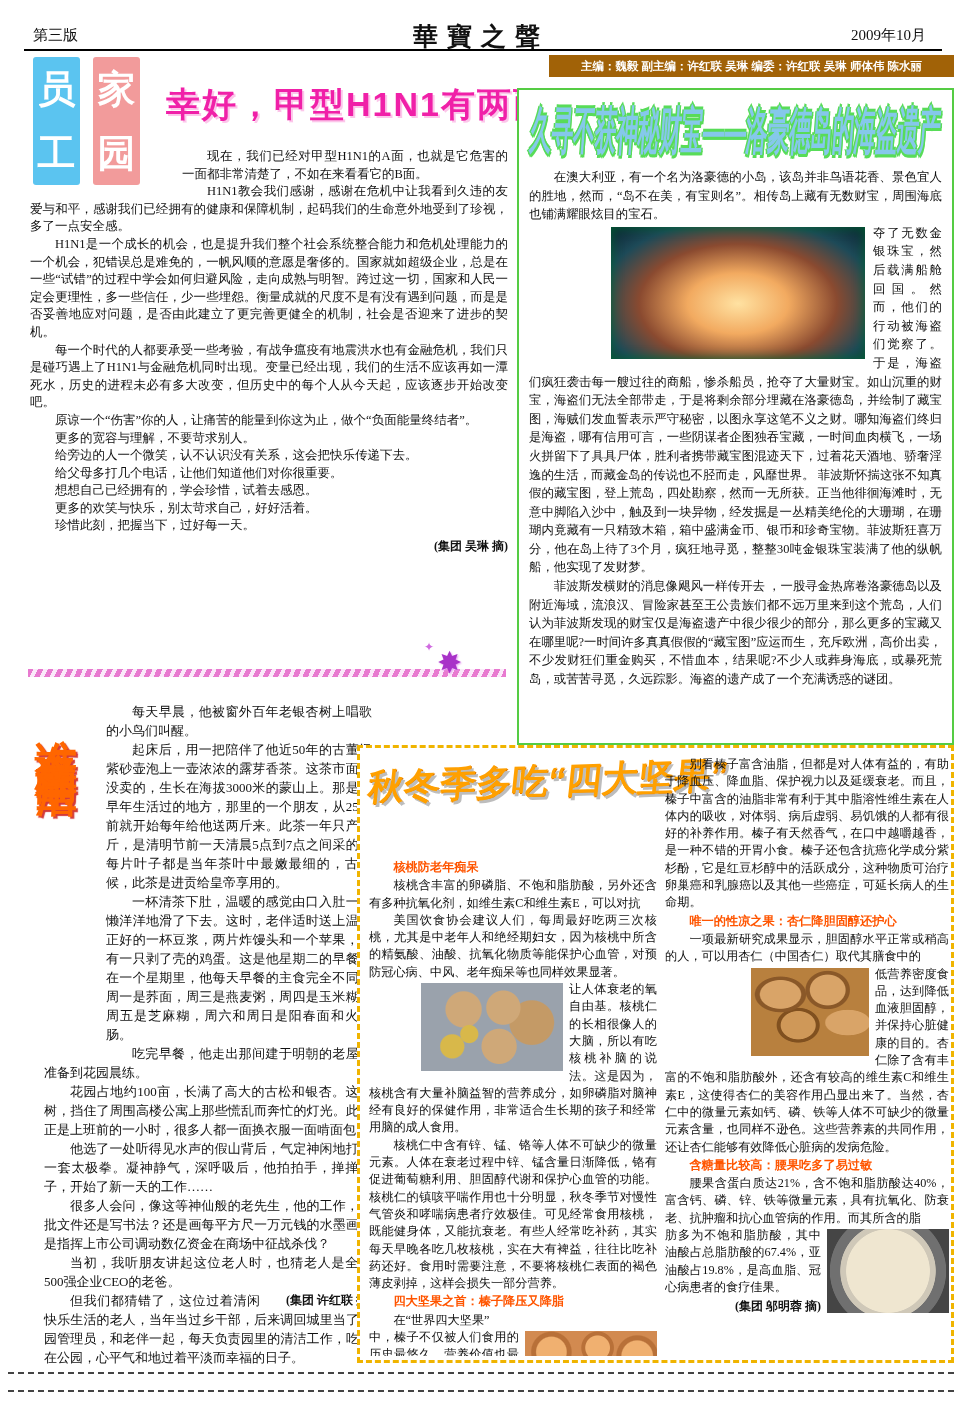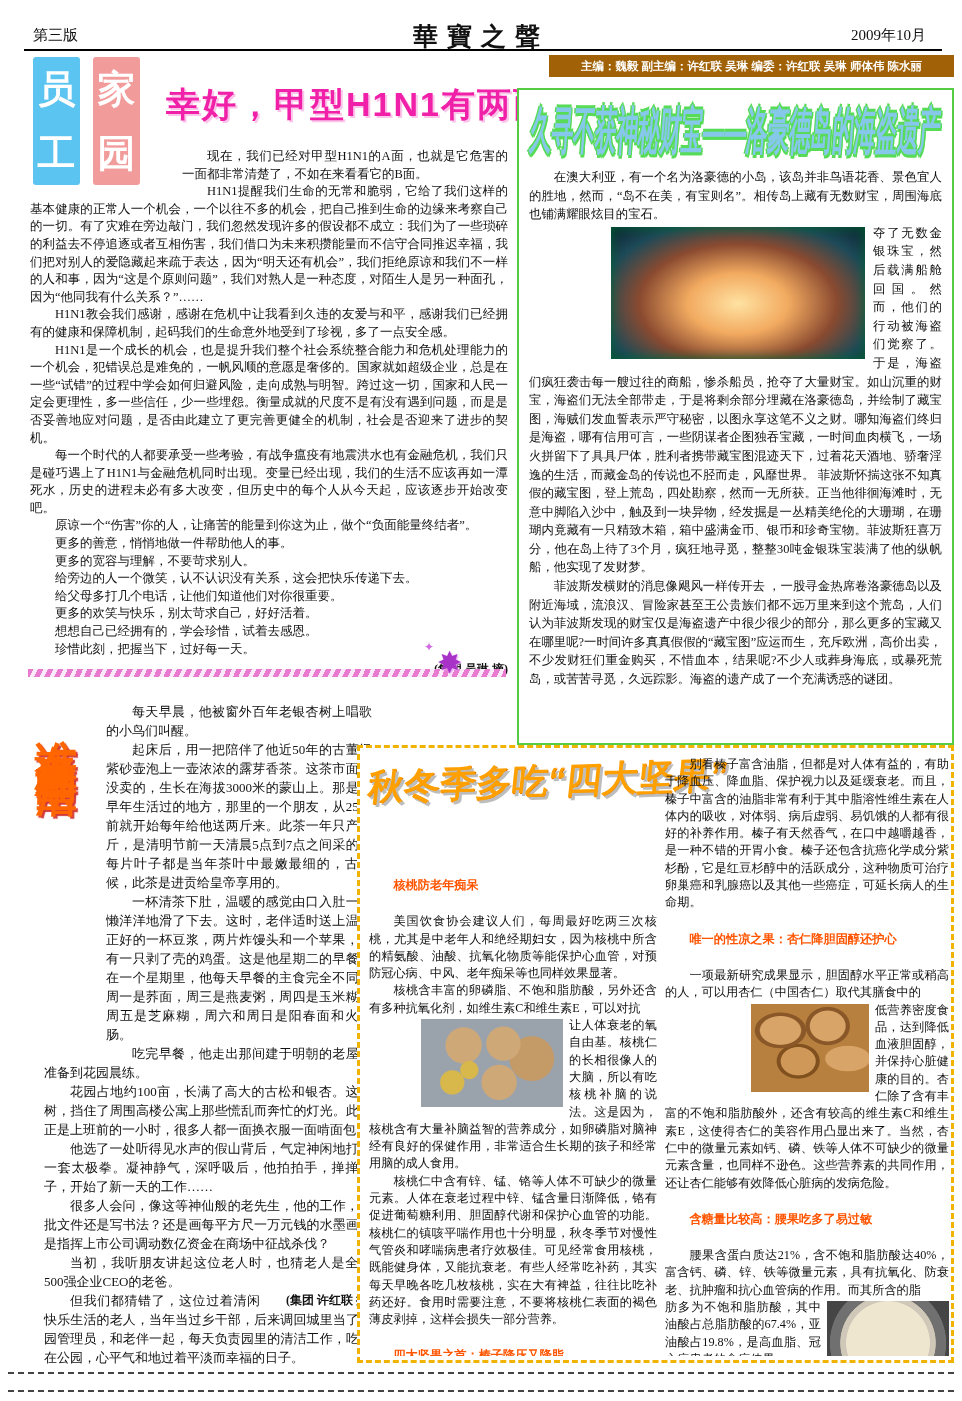--- a/index.html
+++ b/index.html
@@ -60,21 +60,21 @@
   
   .nuts-box{position:absolute;left:357px;top:745px;width:597px;height:618px;
         border:3px dashed #f0b400;box-sizing:border-box;background:#fff;overflow:hidden;}
   .nuts-title{position:absolute;left:8px;top:8px;width:478px;font-size:36px;font-weight:bold;
         color:#ffa000;line-height:45px;transform:rotate(-2deg) skewX(-8deg);
         text-shadow:3px 3px 0 #bdbdbd,1px 1px 0 #e07800;font-family:"Liberation Sans",sans-serif;
         white-space:nowrap;}
   .nuts-col{position:absolute;font-size:12.2px;line-height:17.3px;text-align:justify;}
   .nuts-col-left{left:9px;top:110px;width:288px;height:498px;overflow:hidden;}
   .nuts-col-right{left:305px;top:8px;width:284px;height:600px;overflow:hidden;}
-  .nuts-sub{margin:19px 0;text-indent:2em;font-weight:bold;color:#ff5500;}
+  .nuts-sub{margin:1px 0;text-indent:2em;font-weight:bold;color:#ff5500;}
   .nuts-sig{margin-top:2px;padding-left:70px;font-weight:bold;font-size:12px;}
   .walnut-image{float:left;width:142px;height:88px;margin:2px 6px 2px 52px;
         background:radial-gradient(circle at 22% 72%,#d8b84a 9%,transparent 10%),
                    radial-gradient(circle at 34% 58%,#d8b84a 8%,transparent 9%),
                    radial-gradient(circle at 30% 30%,#cfa878 15%,transparent 16%),
                    radial-gradient(circle at 58% 28%,#cfa878 16%,transparent 17%),
                    radial-gradient(circle at 78% 45%,#c49a66 18%,transparent 19%),
                    radial-gradient(circle at 55% 72%,#cfa878 17%,transparent 18%),#9aa2ac;}
   .hazelnut-image{float:right;width:132px;height:84px;margin:2px 0 2px 6px;
         background:radial-gradient(circle at 20% 25%,#f0b070 12%,#b87038 13% 16%,transparent 17%),
@@ -114,31 +114,29 @@
     <div class="logo-block logo-pink">
       <span>家</span>
       <span>园</span>
     </div>
   </div>
 
   <div class="h1n1-title">幸好，甲型H1N1有两面</div>
   <div class="h1n1-art">
     <div class="logo-spacer"></div>
     <p class="pp">现在，我们已经对甲型H1N1的A面，也就是它危害的一面都非常清楚了，不如在来看看它的B面。</p>
-    <p class="pp">H1N1提醒我们生命的无常和脆弱，它给了我们这样的基本健康的正常人一个机会，一个以往不多的机会，把自己推到生命的边缘来考察自己的一切。有了灾难在旁边敲门，我们忽然发现许多的假设都不成立：我们为了一些琐碎的利益去不停追逐或者互相伤害，我们借口为未来积攒能量而不信守合同推迟幸福，我们把对别人的爱隐藏起来疏于表达，因为“明天还有机会”，我们拒绝原谅和我们不一样的人和事，因为“这是个原则问题”，我们对熟人是一种态度，对陌生人是另一种面孔，因为“他同我有什么关系？”……</p>
     <p class="pp">H1N1教会我们感谢，感谢在危机中让我看到久违的友爱与和平，感谢我们已经拥有的健康和保障机制，起码我们的生命意外地受到了珍视，多了一点安全感。</p>
     <p class="pp">H1N1是一个成长的机会，也是提升我们整个社会系统整合能力和危机处理能力的一个机会，犯错误总是难免的，一帆风顺的意愿是奢侈的。国家就如超级企业，总是在一些“试错”的过程中学会如何归避风险，走向成熟与明智。跨过这一切，国家和人民一定会更理性，多一些信任，少一些埋怨。衡量成就的尺度不是有没有遇到问题，而是是否妥善地应对问题，是否由此建立了更完善更健全的机制，社会是否迎来了进步的契机。</p>
     <p class="pp">每一个时代的人都要承受一些考验，有战争瘟疫有地震洪水也有金融危机，我们只是碰巧遇上了H1N1与金融危机同时出现。变量已经出现，我们的生活不应该再如一潭死水，历史的进程未必有多大改变，但历史中的每个人从今天起，应该逐步开始改变吧。</p>
     <p class="pp">原谅一个“伤害”你的人，让痛苦的能量到你这为止，做个“负面能量终结者”。</p>
-    <p class="pp">更多的善意，悄悄地做一件帮助他人的事。</p>
     <p class="pp">更多的宽容与理解，不要苛求别人。</p>
     <p class="pp">给旁边的人一个微笑，认不认识没有关系，这会把快乐传递下去。</p>
     <p class="pp">给父母多打几个电话，让他们知道他们对你很重要。</p>
+    <p class="pp">想想自己已经拥有的，学会珍惜，试着去感恩。</p>
     <p class="pp">更多的欢笑与快乐，别太苛求自己，好好活着。</p>
-    <p class="pp">想想自己已经拥有的，学会珍惜，试着去感恩。</p>
     <p class="pp">珍惜此刻，把握当下，过好每一天。</p>
     <div class="sig">(集团 吴琳 摘)</div>
   </div>
 
   <div class="divider"></div>
   <div class="divider-sparkle">✦</div>
   <div class="divider-star">✸</div>
 
   <div class="pirate-box">
     <div class="pirate-title">久寻不获神秘财宝——洛豪德岛的海盗遗产</div>
@@ -166,22 +164,22 @@
       <span>但我们都猜错了，这位过着清闲快乐生活的老人，当年当过乡干部，后来调回城里当了公园管理员，和老伴一起，每天负责园里的清洁工作，吃住在公园，心平气和地过着平淡而幸福的日子。</span>
     </p>
   </div>
   <div class="life-title">谁有这样的生活</div>
 
   <div class="nuts-box">
     <div class="nuts-title">秋冬季多吃“四大坚果”</div>
 
     <div class="nuts-col nuts-col-left">
       <p class="nuts-sub">核桃防老年痴呆</p>
+      <p class="pp">核桃含丰富的卵磷脂、不饱和脂肪酸，另外还含有多种抗氧化剂，如维生素C和维生素E，可以对抗</p>
       <p class="pp">美国饮食协会建议人们，每周最好吃两三次核桃，尤其是中老年人和绝经期妇女，因为核桃中所含的精氨酸、油酸、抗氧化物质等能保护心血管，对预防冠心病、中风、老年痴呆等也同样效果显著。</p>
-      <p class="pp">核桃含丰富的卵磷脂、不饱和脂肪酸，另外还含有多种抗氧化剂，如维生素C和维生素E，可以对抗</p>
       <div class="walnut-image"></div>
       <p class="pp-noind">让人体衰老的氧自由基。核桃仁的长相很像人的大脑，所以有吃核桃补脑的说法。这是因为，核桃含有大量补脑益智的营养成分，如卵磷脂对脑神经有良好的保健作用，非常适合生长期的孩子和经常用脑的成人食用。</p>
       <p class="pp">核桃仁中含有锌、锰、铬等人体不可缺少的微量元素。人体在衰老过程中锌、锰含量日渐降低，铬有促进葡萄糖利用、胆固醇代谢和保护心血管的功能。核桃仁的镇咳平喘作用也十分明显，秋冬季节对慢性气管炎和哮喘病患者疗效极佳。可见经常食用核桃，既能健身体，又能抗衰老。有些人经常吃补药，其实每天早晚各吃几枚核桃，实在大有裨益，往往比吃补药还好。食用时需要注意，不要将核桃仁表面的褐色薄皮剥掉，这样会损失一部分营养。</p>
       <p class="nuts-sub">四大坚果之首：榛子降压又降脂</p>
       <p class="pp">在“世界四大坚果”</p>
       <div class="hazelnut-image"></div>
       <p class="pp-noind">中，榛子不仅被人们食用的历史最悠久，营养价值也最高，有着“坚果之王”的称号。榛子中不饱和脂肪酸和</p>
     </div>
 
     <div class="nuts-col nuts-col-right">

